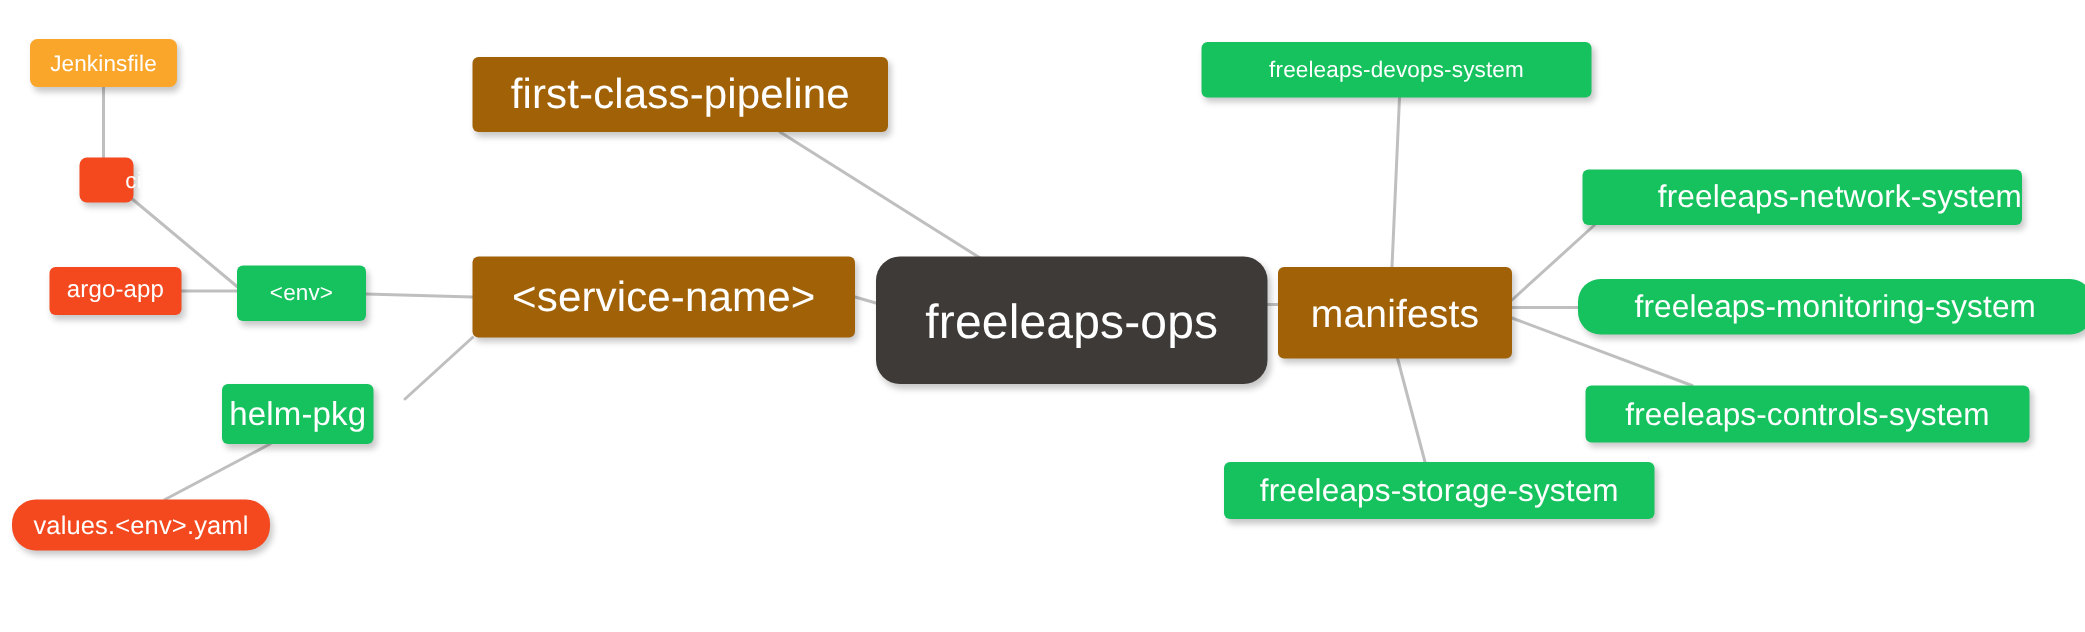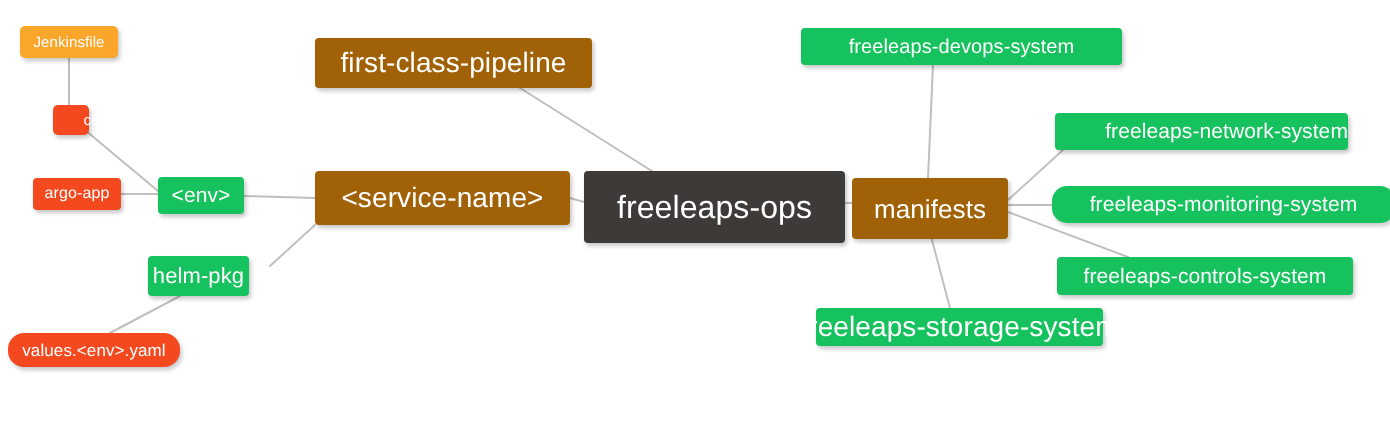--- a/index.html
+++ b/index.html
@@ -76,50 +76,50 @@
   <div id="nodes-layer">
       <div class="node c-orange" style="left: 20px; top: 26px; width: 98px; height: 32px; font-size: 15px; border-radius: 5px;">
         <span class="node-label">Jenkinsfile</span>
       </div>
       <div class="node c-red" style="left: 53px; top: 105px; width: 32px; height: 30px; font-size: 15px; border-radius: 5px; padding-left: 36px;">
         <span class="node-label">ci</span>
       </div>
       <div class="node c-red" style="left: 33px; top: 178px; width: 88px; height: 32px; font-size: 16px; border-radius: 4px;">
         <span class="node-label">argo-app</span>
       </div>
-      <div class="node c-green" style="left: 158px; top: 177px; width: 86px; height: 37px; font-size: 21px; border-radius: 4px;">
+      <div class="node c-green" style="left: 158px; top: 177px; width: 86px; height: 37px; font-size: 15px; border-radius: 4px;">
         <span class="node-label">&lt;env&gt;</span>
       </div>
       <div class="node c-green" style="left: 148px; top: 256px; width: 101px; height: 40px; font-size: 22px; border-radius: 4px;">
         <span class="node-label">helm-pkg</span>
       </div>
       <div class="node c-red" style="left: 8px; top: 333px; width: 172px; height: 34px; font-size: 17px; border-radius: 16px;">
         <span class="node-label">values.&lt;env&gt;.yaml</span>
       </div>
       <div class="node c-blue" style="left: 315px; top: 38px; width: 277px; height: 50px; font-size: 28px; border-radius: 4px;">
         <span class="node-label">first-class-pipeline</span>
       </div>
       <div class="node c-blue" style="left: 315px; top: 171px; width: 255px; height: 54px; font-size: 28px; border-radius: 4px;">
         <span class="node-label">&lt;service-name&gt;</span>
       </div>
-      <div class="node c-root" style="left: 584px; top: 171px; width: 261px; height: 72px; font-size: 32px; border-radius: 4px;">
+      <div class="node c-root" style="left: 584px; top: 171px; width: 261px; height: 85px; font-size: 32px; border-radius: 16px;">
         <span class="node-label">freeleaps-ops</span>
       </div>
       <div class="node c-blue" style="left: 852px; top: 178px; width: 156px; height: 61px; font-size: 26px; border-radius: 4px;">
         <span class="node-label">manifests</span>
       </div>
-      <div class="node c-green" style="left: 801px; top: 28px; width: 321px; height: 37px; font-size: 20px; border-radius: 4px; text-align: right;">
+      <div class="node c-green" style="left: 801px; top: 28px; width: 260px; height: 37px; font-size: 15px; border-radius: 4px; text-align: right;">
         <span class="node-label">freeleaps-devops-system</span>
       </div>
       <div class="node c-green" style="left: 1055px; top: 113px; width: 293px; height: 37px; font-size: 21px; border-radius: 4px; justify-content: flex-end;">
         <span class="node-label">freeleaps-network-system</span>
       </div>
       <div class="node c-green" style="left: 1052px; top: 186px; width: 343px; height: 37px; font-size: 21px; border-radius: 15px;">
         <span class="node-label">freeleaps-monitoring-system</span>
       </div>
       <div class="node c-green" style="left: 1057px; top: 257px; width: 296px; height: 38px; font-size: 21px; border-radius: 4px;">
         <span class="node-label">freeleaps-controls-system</span>
       </div>
-      <div class="node c-green" style="left: 816px; top: 308px; width: 287px; height: 38px; font-size: 28px; border-radius: 4px;">
+      <div class="node c-green" style="left: 816px; top: 308px; width: 287px; height: 38px; font-size: 21px; border-radius: 4px;">
         <span class="node-label">freeleaps-storage-system</span>
       </div>
     </div>
 </div>
 
 </body></html>

